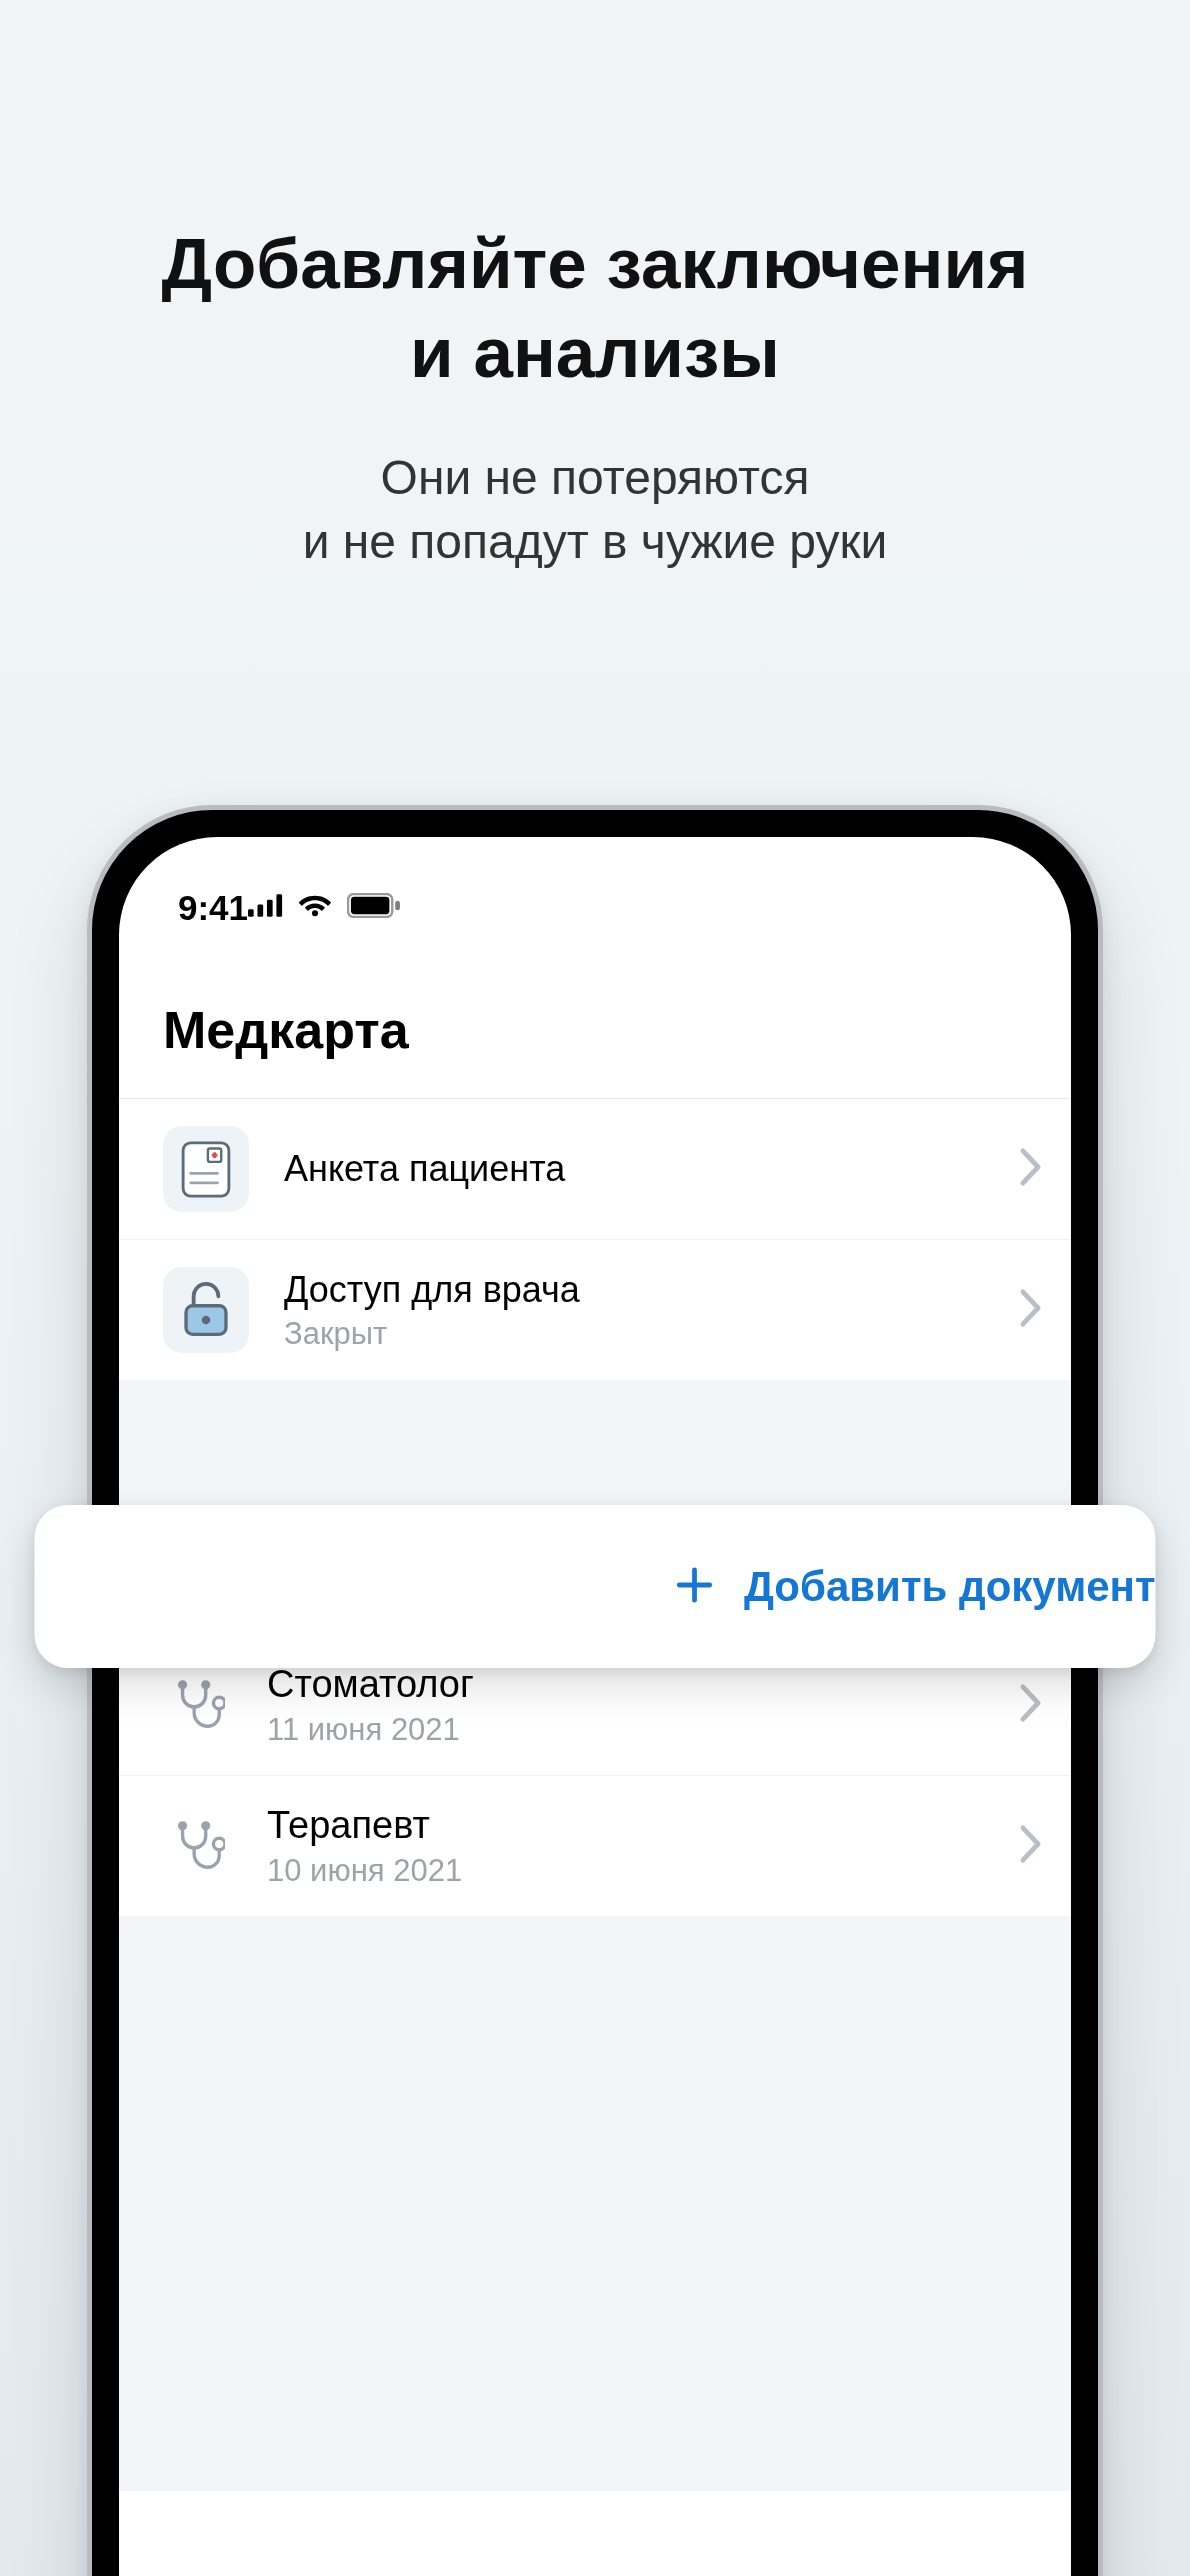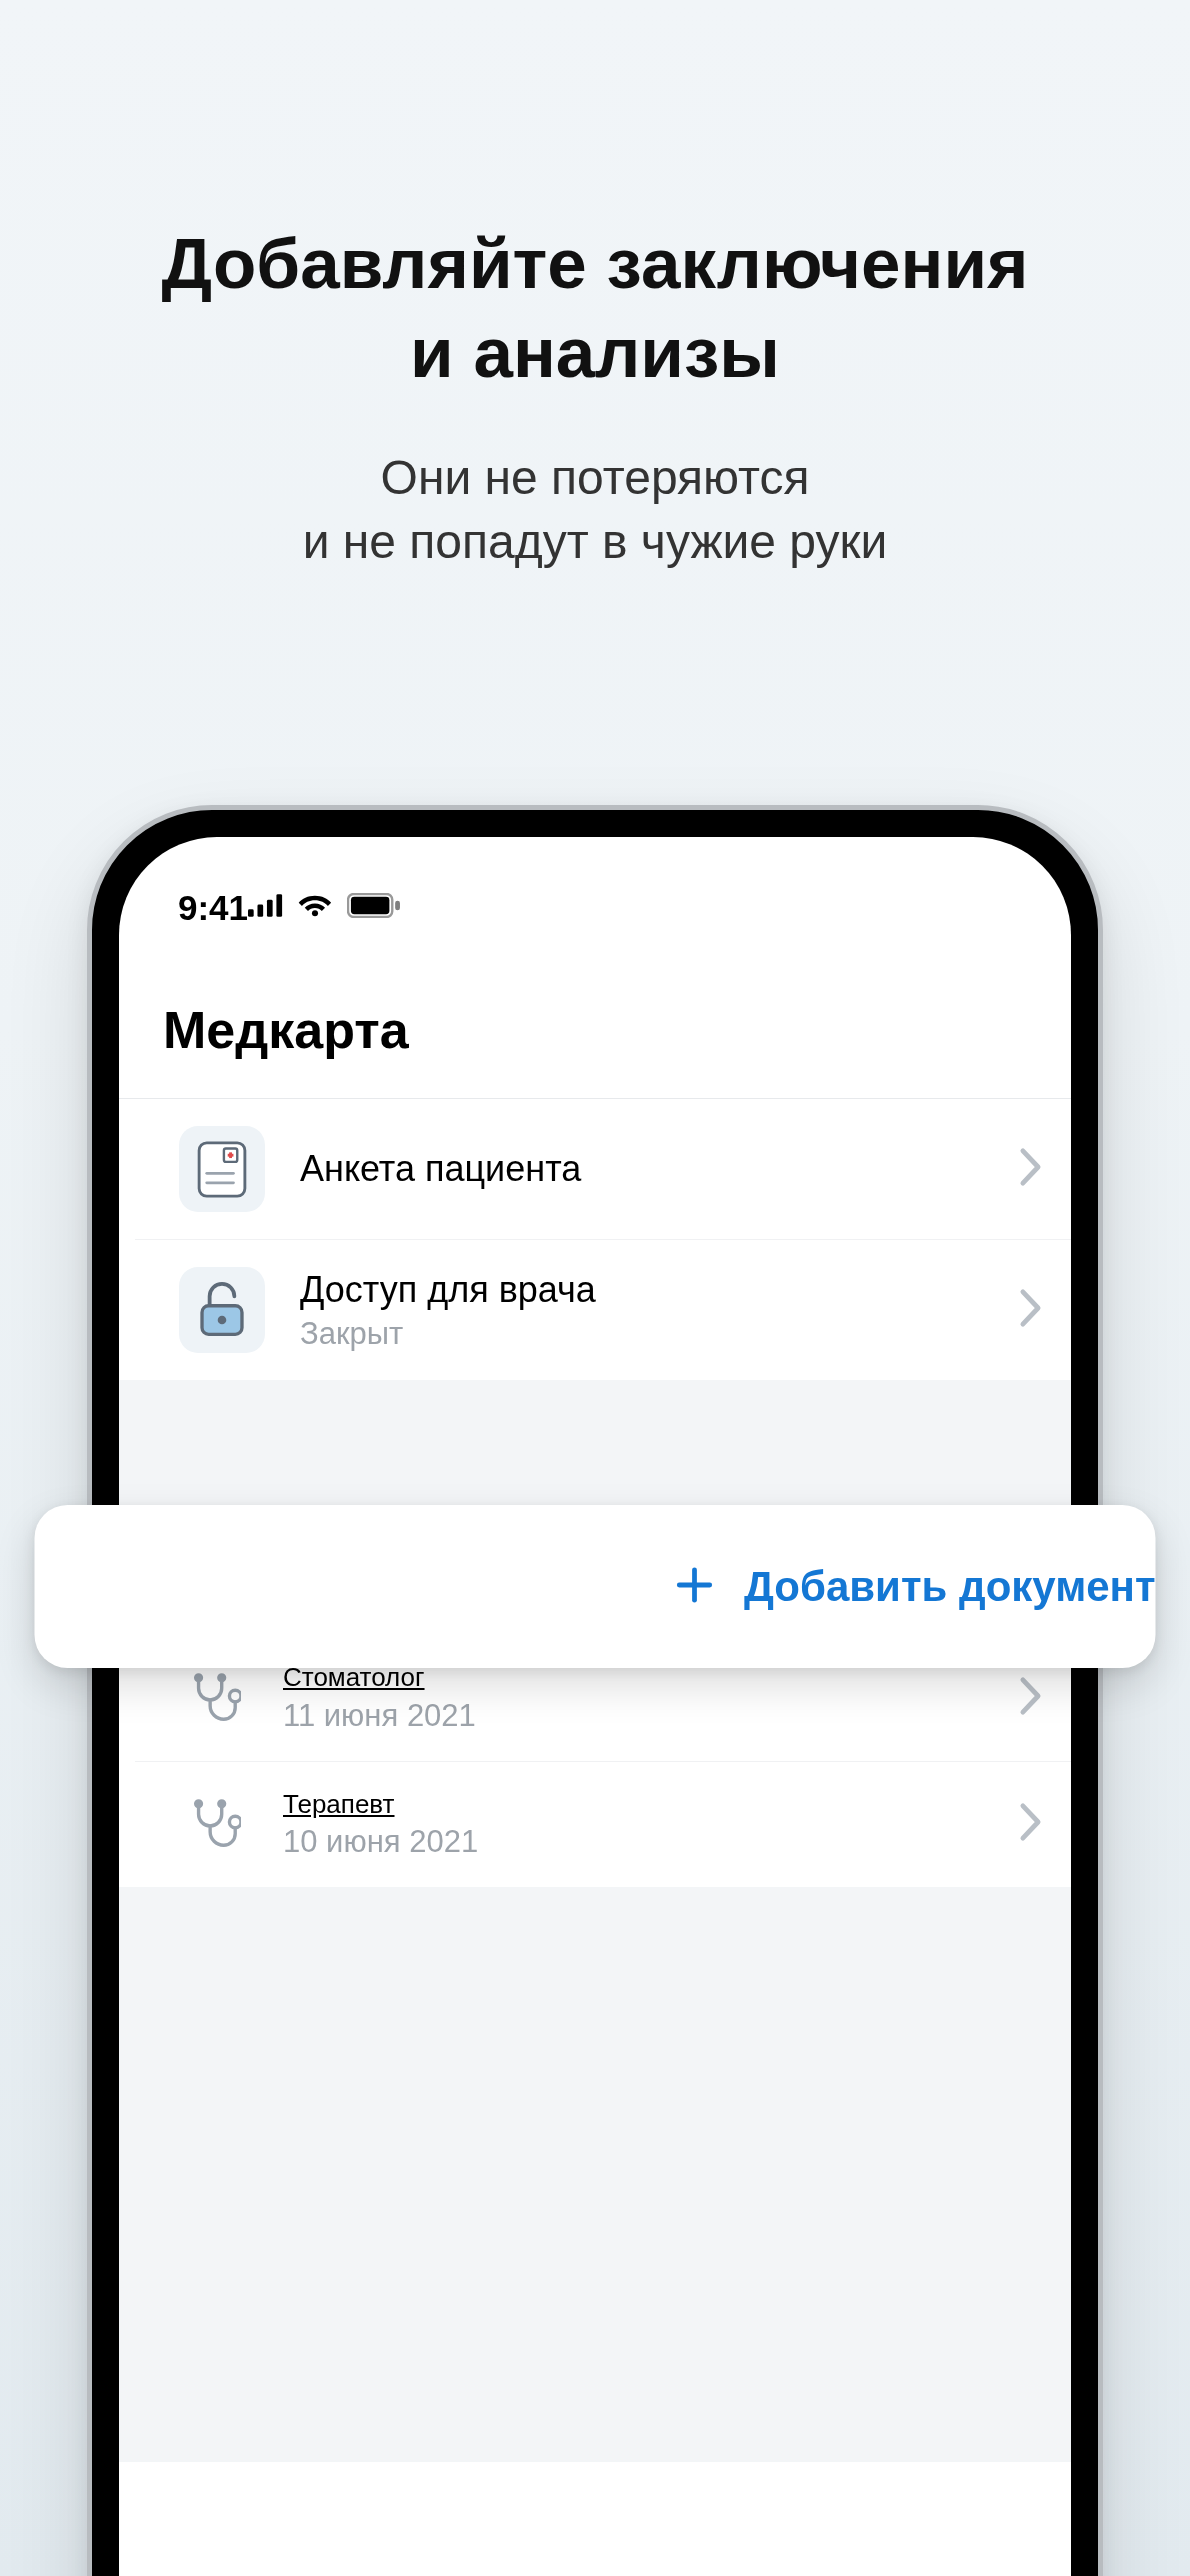--- a/index.html
+++ b/index.html
@@ -71,21 +71,20 @@
   .page-heading {
     font-size: 52px;
     font-weight: 700;
     color: #000;
     padding: 58px 23px 38px 44px;
     border-bottom: 1px solid #e7e9ec;
   }
 
   .list {
     background: #fff;
-    padding-left: 16px;
   }
   .section-gap { height: 27px; background: #f3f5f7; }
   .section-label {
     background: #f3f5f7;
     font-size: 25px;
     color: #6b7178;
     padding: 21px 44px 13.4px 44px;
     text-transform: lowercase;
   }
 
@@ -102,21 +101,21 @@
     border-radius: 19px;
     display: flex; align-items: center; justify-content: center;
     flex-shrink: 0;
   }
   .icon-box.bg { background: #eef3f7; }
   .row .labels { flex: 1; }
   .row .title { font-size: 36px; color: #000; line-height: 1.2; }
   .row .subtitle { font-size: 31px; color: #9da3aa; margin-top: 4px; }
   .chev { flex-shrink: 0; }
   .doc-row .icon-box { width: 69px; height: 69px; background: transparent; }
-  .doc-row .title { font-size: 26px; text-decoration: underline; }
+  .doc-row .title { font-size: 38px; }
   .doc-row .subtitle { font-size: 31px; }
 
   .add-card {
     position: absolute;
     top: 1505px;
     left: 50%;
     transform: translateX(-50%);
     width: 1121px;
     height: 163px;
     background: #fff;

